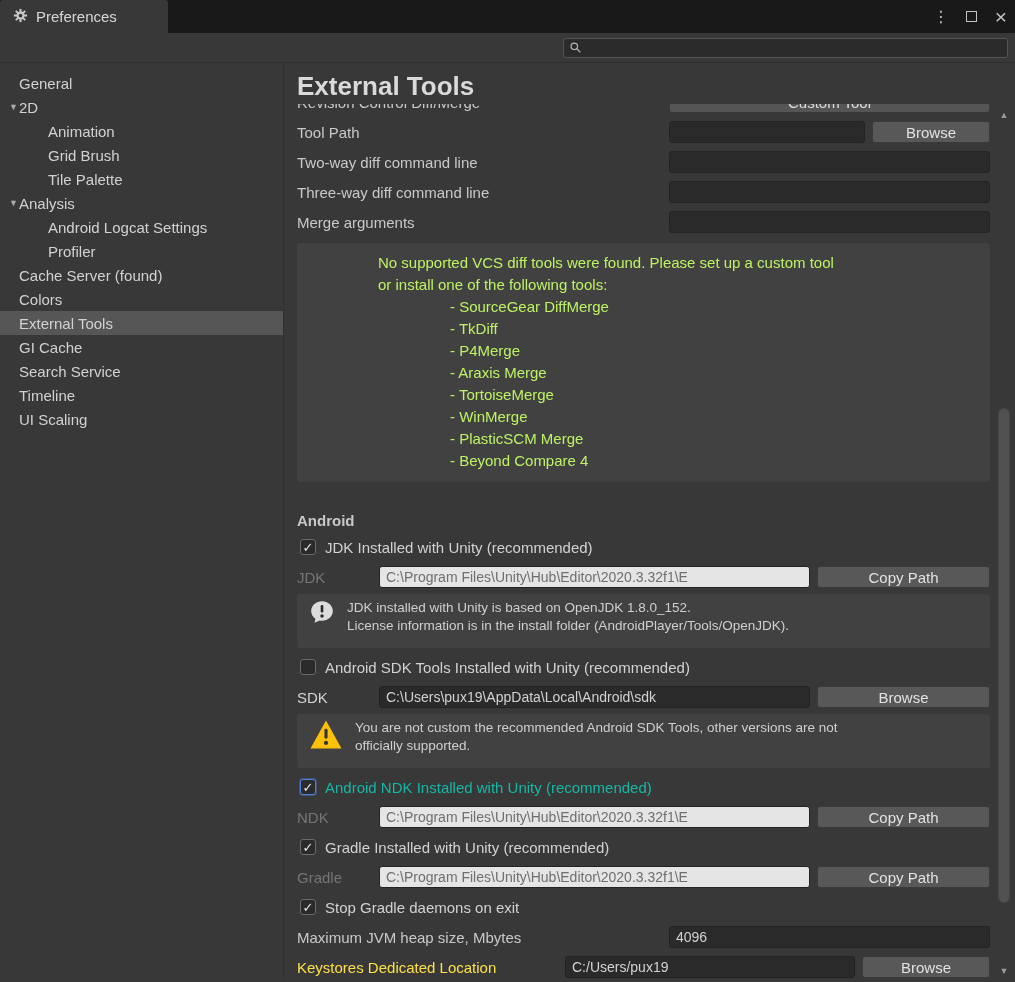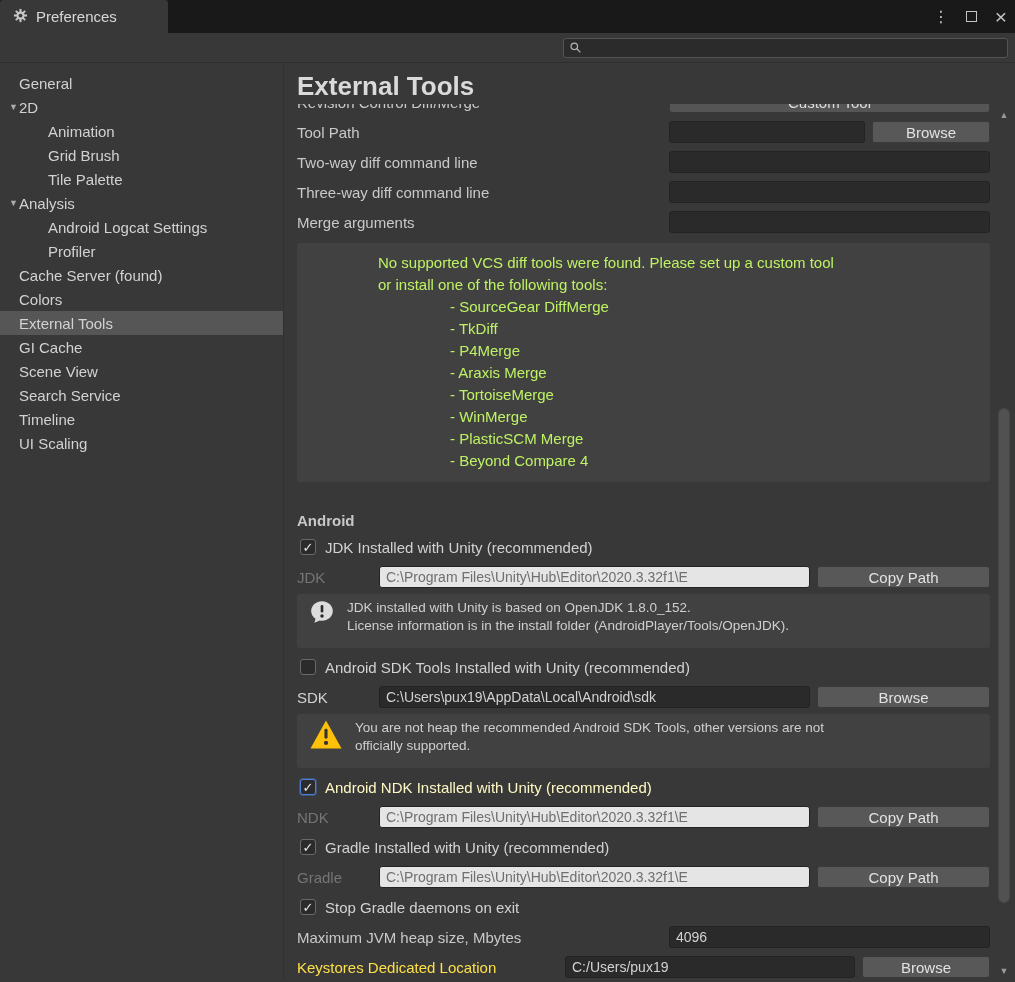--- a/index.html
+++ b/index.html
@@ -49,21 +49,21 @@
   .helpbox .tools { margin-left:72px; }
   .section-header { margin-top:30px; height:20px; font-weight:bold; font-size:15px; color:#c8c8c8; }
   .msgbox { display:flex; align-items:flex-start; gap:12px; background:#414141; border-radius:3px; padding:5px 12px; margin:2px 0 4px 0; min-height:54px; }
   .msgbox .txt { font-size:13.5px; line-height:18px; color:#cfcfcf; }
   
   .check-row { display:flex; align-items:center; height:30px; gap:9px; padding-left:3px; }
   .checkbox { width:16px; height:16px; flex:none; background:#2b2b2b; border:1px solid #6a6a6a; border-radius:3px; display:flex; align-items:center; justify-content:center; cursor:default; }
   .checkbox .mark { font-size:13px; font-weight:bold; color:#e8e8e8; line-height:1; }
   .check-label { font-size:15px; color:#d2d2d2; }
   .blue .checkbox { border-color:#4f80d8; box-shadow:0 0 0 1px rgba(79,128,216,.4); }
-  .blue .check-label { color:#fef9c3; }
+  .blue .check-label { color:#14b8a6; }
   .path-label { width:82px; flex:none; font-size:15px; color:#757575; }
   .path-label.lit { color:#d2d2d2; }
   .klabel { width:268px; flex:none; font-size:15px; color:#fde047; }
   
   .scrollbar { position:absolute; right:2px; top:45px; bottom:3px; width:18px; }
   .scroll-arrow { position:absolute; left:0; width:18px; height:14px; text-align:center; font-size:9px; color:#9a9a9a; line-height:14px; cursor:default; }
   .scroll-arrow.up { top:0; }
   .scroll-arrow.down { bottom:0; }
   .thumb { position:absolute; left:3px; width:12px; top:300px; height:495px; background:#515151; border:1px solid #474747; border-radius:6px; cursor:default; }
 </style>
@@ -142,23 +142,20 @@
     <div class="side-item">
         <span>Colors</span>
       </div>
     <div class="side-item selected">
         <span>External Tools</span>
       </div>
     <div class="side-item">
         <span>GI Cache</span>
       </div>
     <div class="side-item">
-        <span>Scene View</span>
-      </div>
-    <div class="side-item">
         <span>Search Service</span>
       </div>
     <div class="side-item">
         <span>Timeline</span>
       </div>
     <div class="side-item">
         <span>UI Scaling</span>
       </div>
   </div>
 
@@ -247,21 +244,21 @@
 
     <div class="msgbox">
       <span>
         <svg width="34" height="31" viewBox="0 0 24 22">
           <path d="M12 1 L23 21 H1 Z" fill="#ffc107"></path>
           <rect x="10.9" y="7" width="2.2" height="7" rx="1" fill="#333333"></rect>
           <circle cx="12" cy="17" r="1.5" fill="#333333"></circle>
         </svg>
       </span>
       <div class="txt">
-        <div>You are not heap the recommended Android SDK Tools, other versions are not</div>
+        <div>You are not custom the recommended Android SDK Tools, other versions are not</div>
         <div>officially supported.</div>
       </div>
     </div>
 
     <div class="check-row blue">
       <span class="checkbox">
           <span class="mark">✓</span>
         </span>
       <span class="check-label">Android NDK Installed with Unity (recommended)</span>
     </div>

